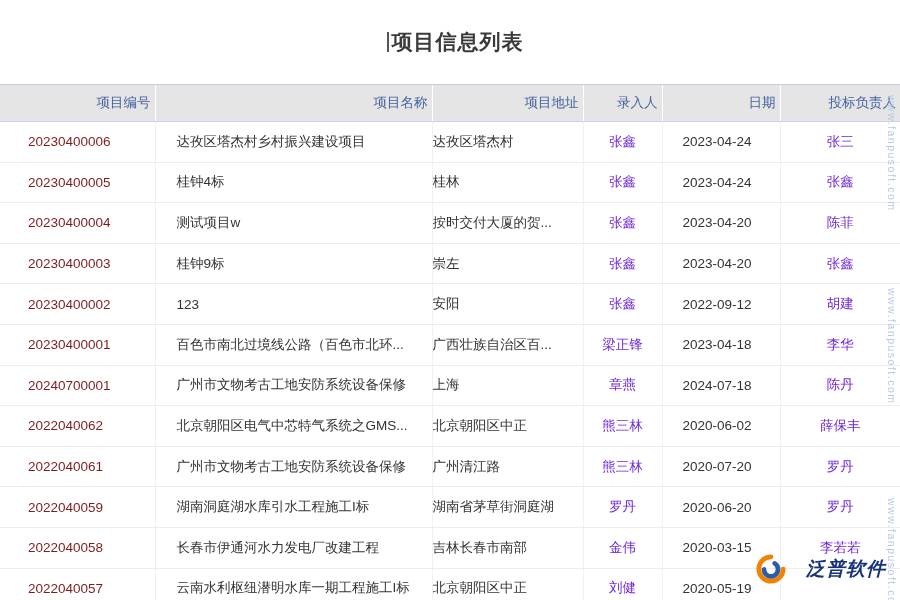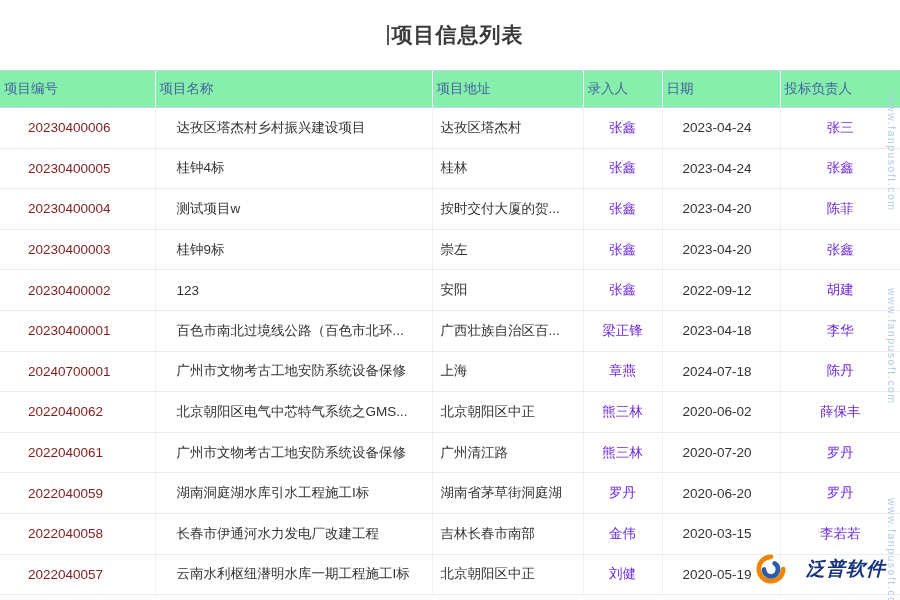--- a/index.html
+++ b/index.html
@@ -8,46 +8,46 @@
     font-family: "Liberation Sans", "DejaVu Sans", sans-serif;
     background:#ffffff;
   }
   .page {
     position:relative;
     width:900px; height:600px;
     overflow:hidden;
     background:#ffffff;
   }
   .title-bar {
-    height:70px;
+    height:84px;
     display:flex; align-items:center; justify-content:center;margin-left:10px;
   }
   .page-title {
     font-size:21px; font-weight:bold; color:#3a3a3a;
     letter-spacing:1px;
     display:flex; align-items:center;
   }
   .text-cursor {
     display:inline-block;
     width:2px; height:20px;
     background:#555;
     margin-right:3px;
   }
   table.project-table {
     width:900px;
     border-collapse:collapse;
     table-layout:fixed;
   }
   thead th {
-    background:#86efac;
+    background:#e5e5e5;
     color:#44639f;
     font-size:13.5px;
     font-weight:normal;
     height:37px;
-    text-align:left;
+    text-align:right;
     border-top:1px solid #c0cde6;
     border-bottom:1px solid #c8d4ea;
     border-left:1px solid #ffffff;
     padding:0 4px;
     white-space:nowrap; overflow:hidden;
   }
   thead th:first-child { border-left:none; }
   tbody td {
     height:40.6px;
     font-size:13.5px;
@@ -56,21 +56,21 @@
     border-right:1px solid #f1f1f5;
     padding:0 12px;
     white-space:nowrap;
     overflow:hidden;
     text-overflow:clip;
     background:#ffffff;
   }
   tbody td:last-child { border-right:none; }
   td.col-id   { padding-left:28px; color:#7f1d1d; }
   td.col-name { padding-left:21px; }
-  td.col-address { padding-left:8px; }
+  td.col-address { padding-left:0; }
   td.col-date { padding-left:20px; }
   td.link {
     text-align:center;
     color:#6d28d9;
     cursor:pointer;
     padding:0 4px;
   }
   
   .wm-url {
     position:absolute;

